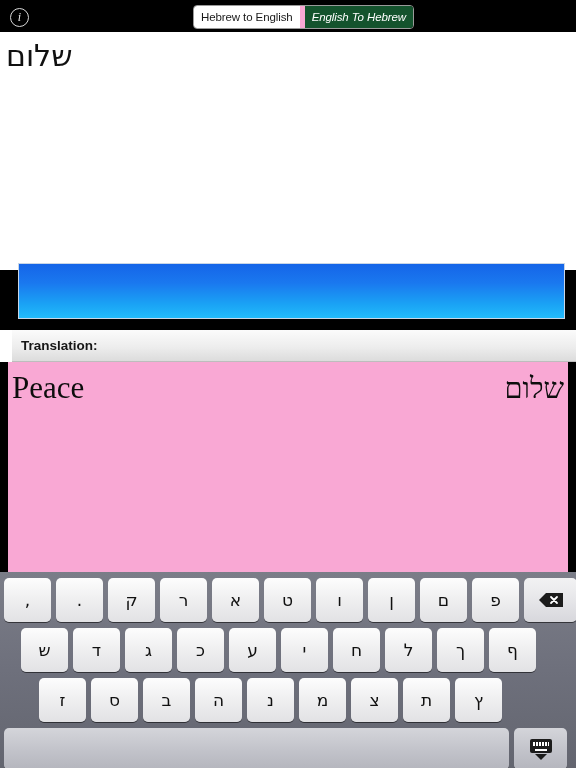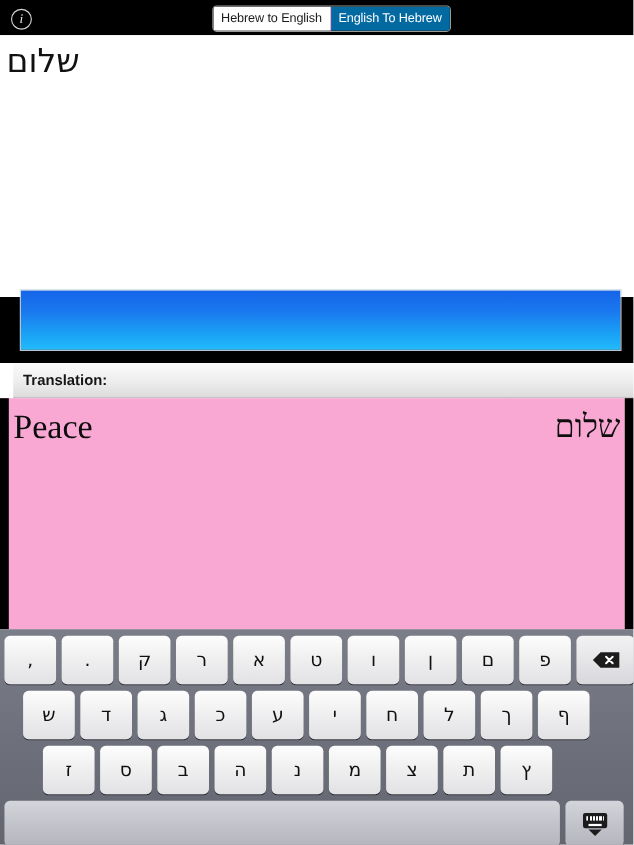--- a/index.html
+++ b/index.html
@@ -56,23 +56,24 @@
     padding: 0 7px;
     height: 22px;
     white-space: nowrap;
     letter-spacing: -0.1px;
   }
   .seg.on {
     background: #ffffff;
     color: #1a1a1a;
   }
   .seg.off {
-    background: #0369a1;
+    background: #14532d;
     color: #ffffff;
-    border-left: 1px solid #f9a8d4;
+    border-left: 5px solid #f9a8d4;
+    font-style: italic;
   }
 
   
   .input-area {
     position: absolute;
     left: 0; top: 32px;
     width: 576px;
     height: 238px;
     background: #ffffff;
   }

